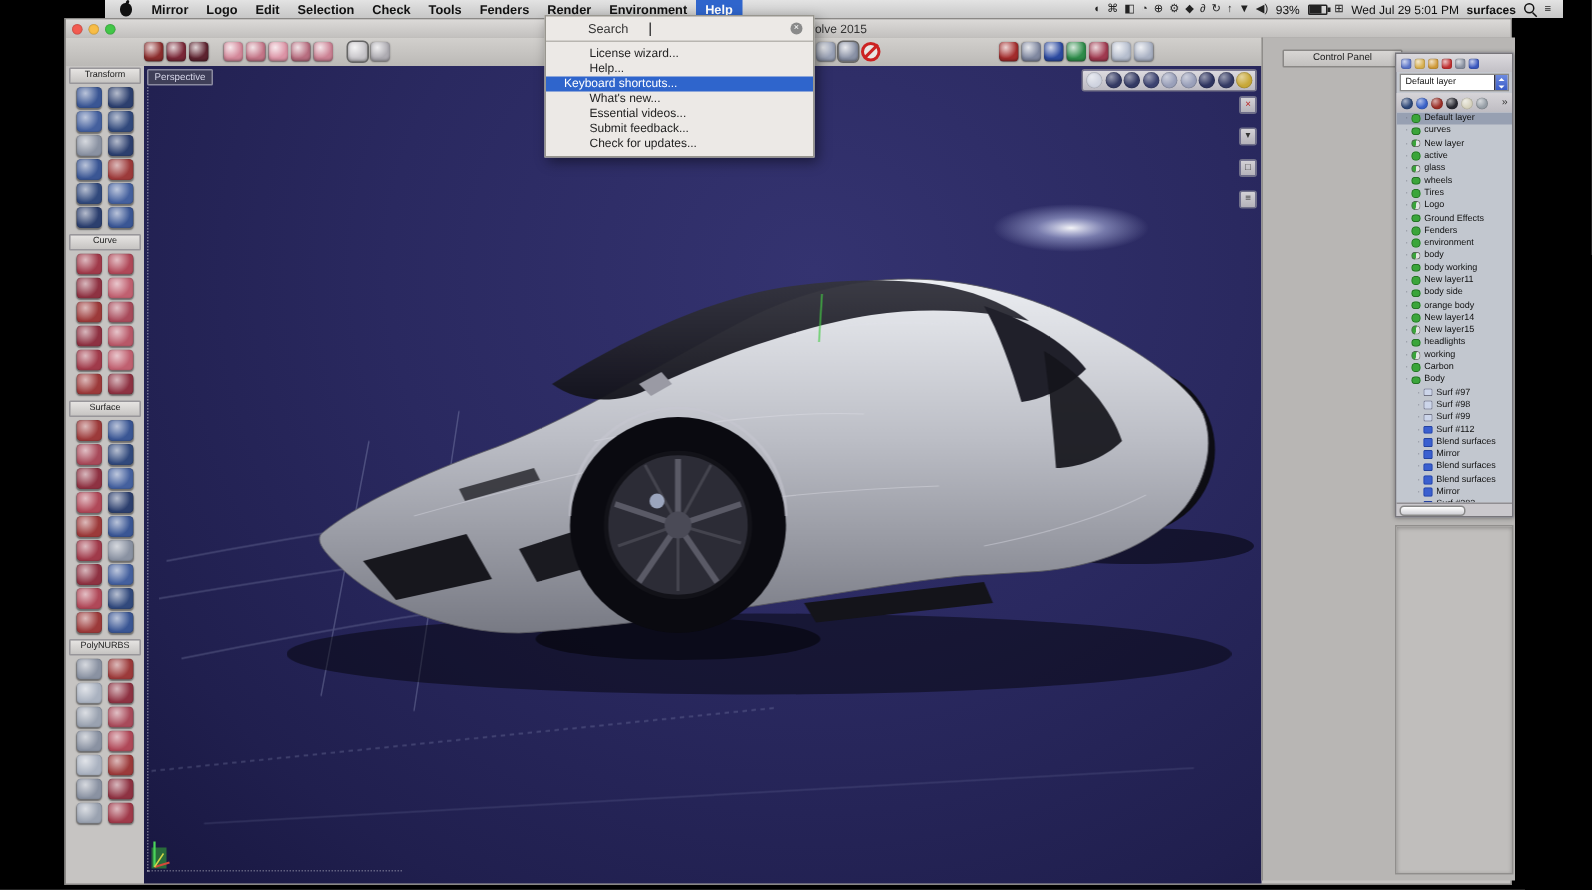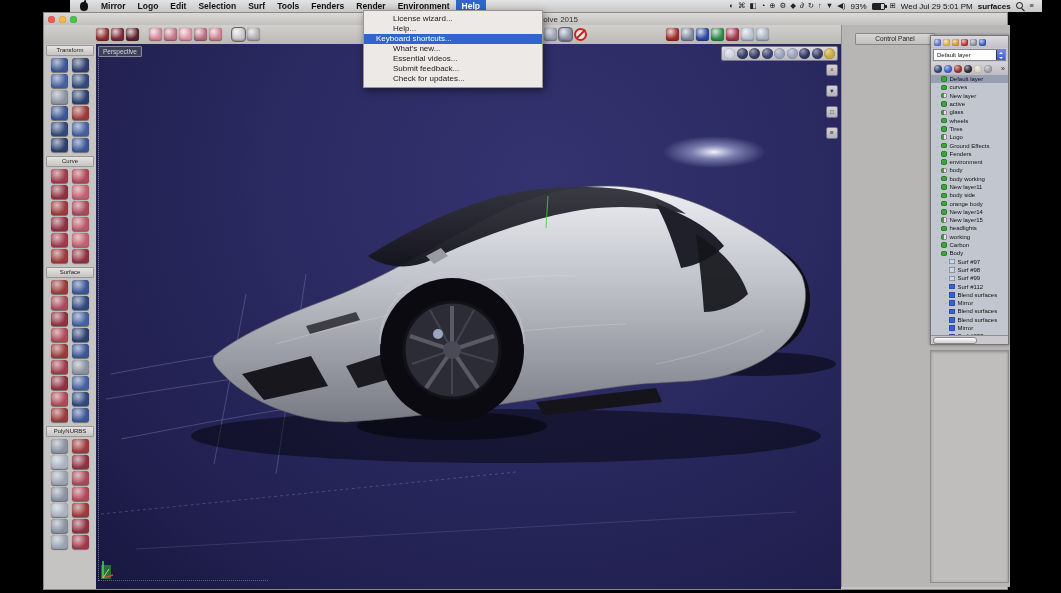--- a/index.html
+++ b/index.html
@@ -139,21 +139,21 @@
 <div class="stage">
 
   <div class="menubar">
     <span class="apple"></span>
     <div class="menus">
 
     <span class="menu-item">Mirror</span>
         <span class="menu-item">Logo</span>
         <span class="menu-item">Edit</span>
         <span class="menu-item">Selection</span>
-        <span class="menu-item">Surf</span>
+        <span class="menu-item">Check</span>
         <span class="menu-item">Tools</span>
         <span class="menu-item">Fenders</span>
         <span class="menu-item">Render</span>
         <span class="menu-item">Environment</span>
         <span class="menu-item active">Help</span>
       </div>
     <div class="status">
       <div class="status" style="gap:4px;padding:0;">
 
       <span class="status-icon">◐</span>
@@ -638,20 +638,25 @@
         <div class="lp-hscroll">
             <div class="thumb"></div>
           </div>
       </div>
 
       <div class="sub-panel"></div>
     </div>
   </div>
 
   <div class="helpmenu">
+    <div class="hm-search">
+      <span>Search</span>
+      <span class="hm-caret"></span>
+      <span class="hm-clear">×</span>
+    </div>
     <div class="hm-pad"></div>
     <div>
 
     <div class="hm-item">License wizard...</div>
         <div class="hm-item">Help...</div>
         <div class="hm-item highlighted">Keyboard shortcuts...</div>
         <div class="hm-item">What's new...</div>
         <div class="hm-item">Essential videos...</div>
         <div class="hm-item">Submit feedback...</div>
         <div class="hm-item">Check for updates...</div>

